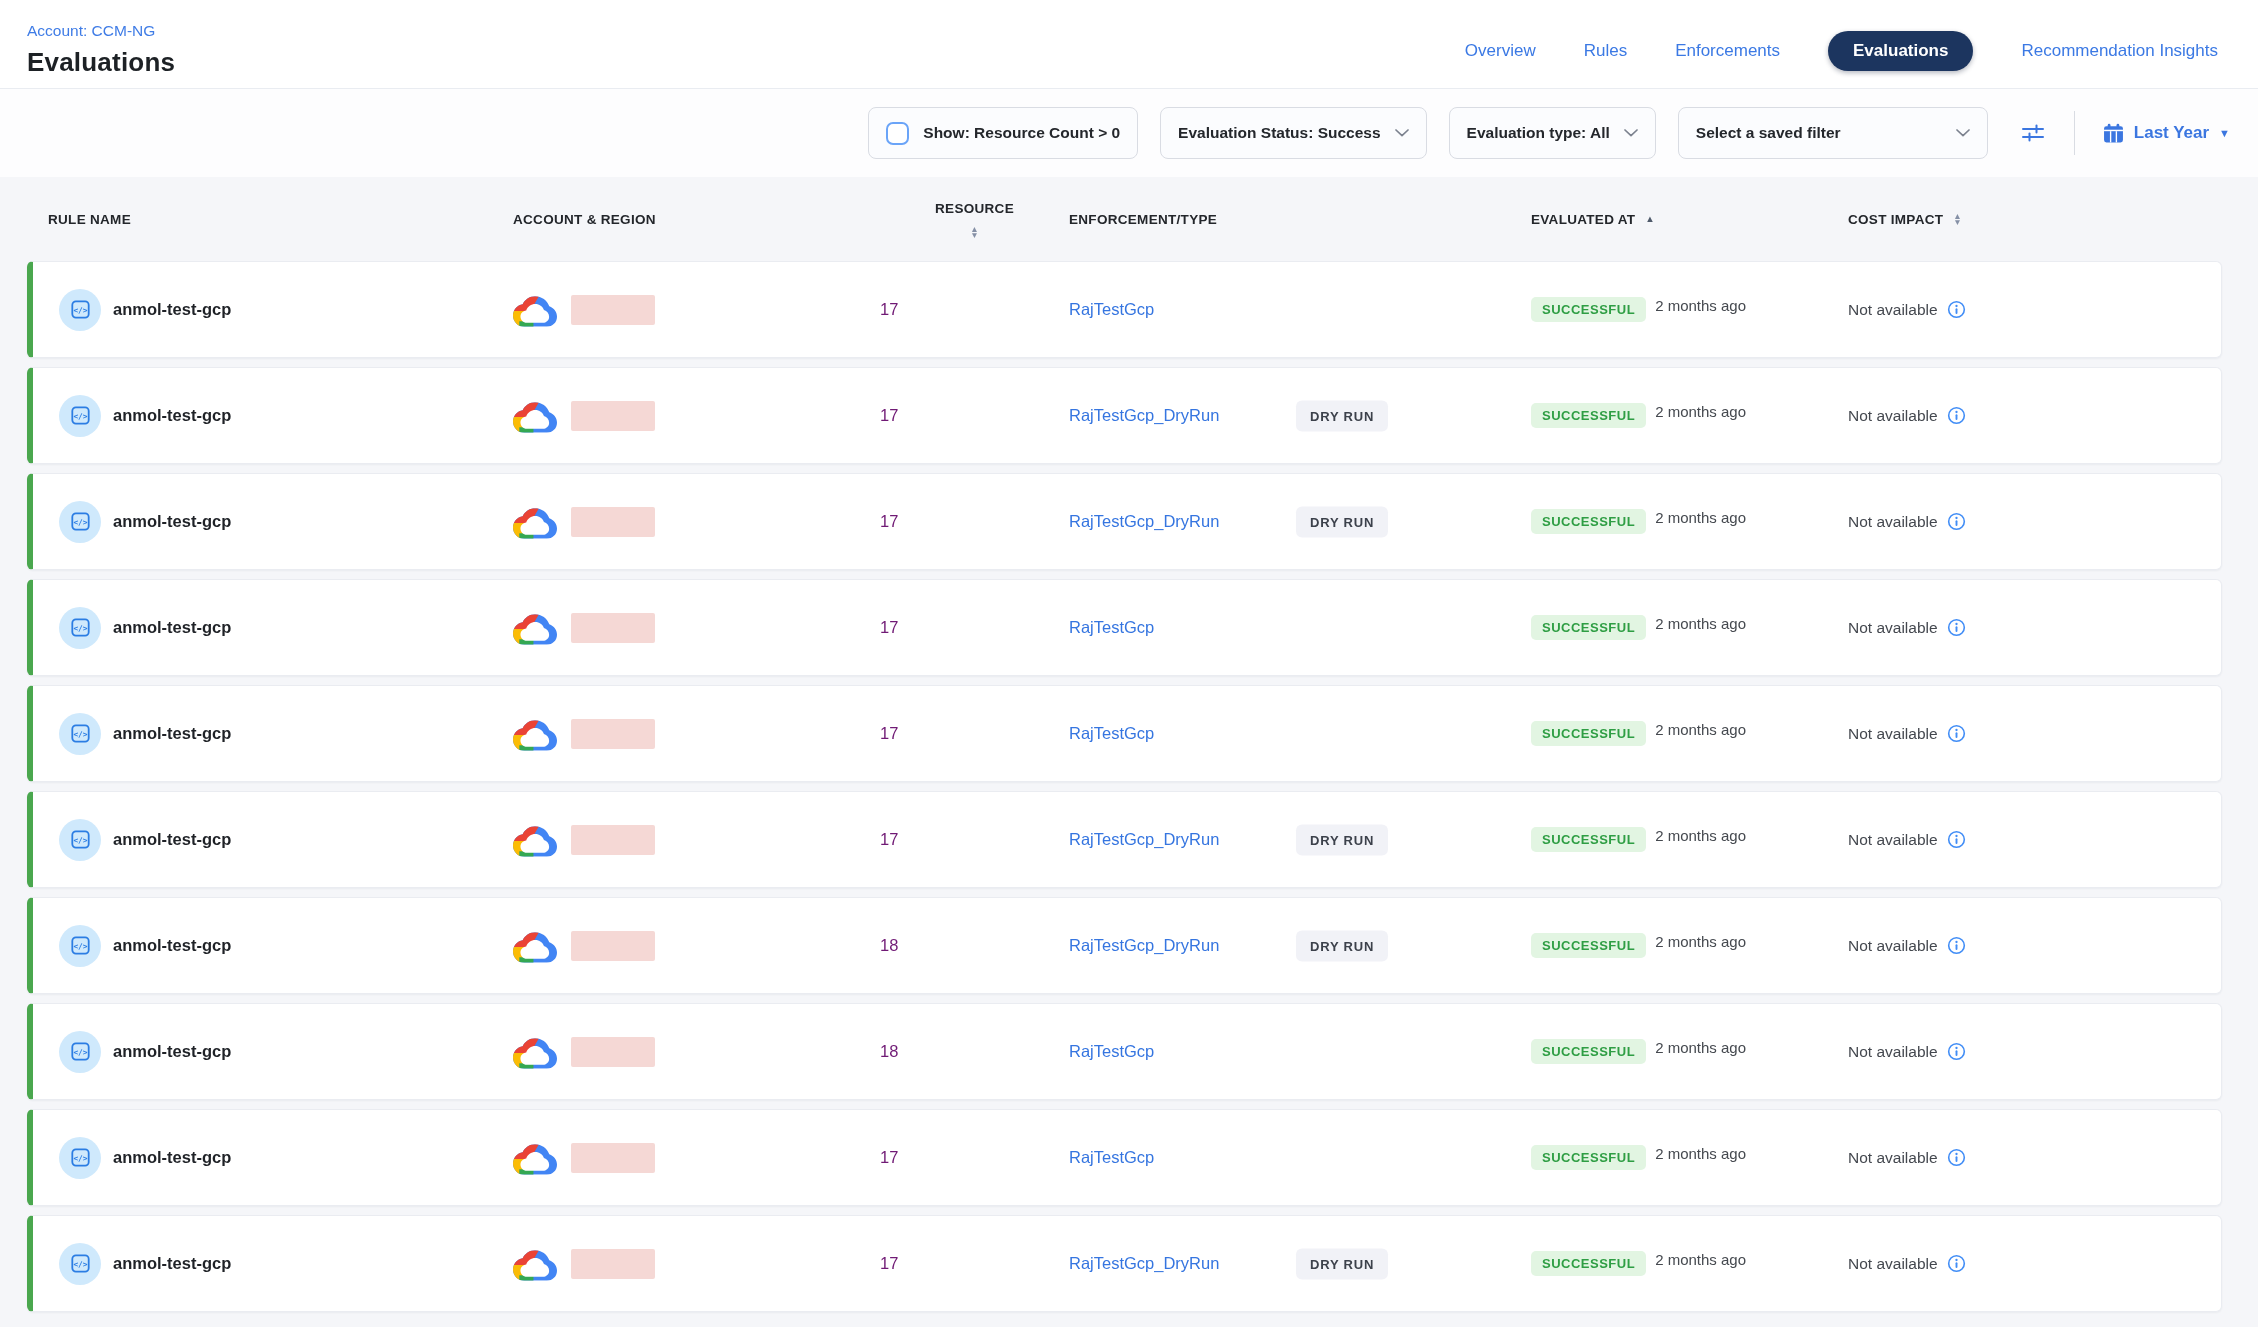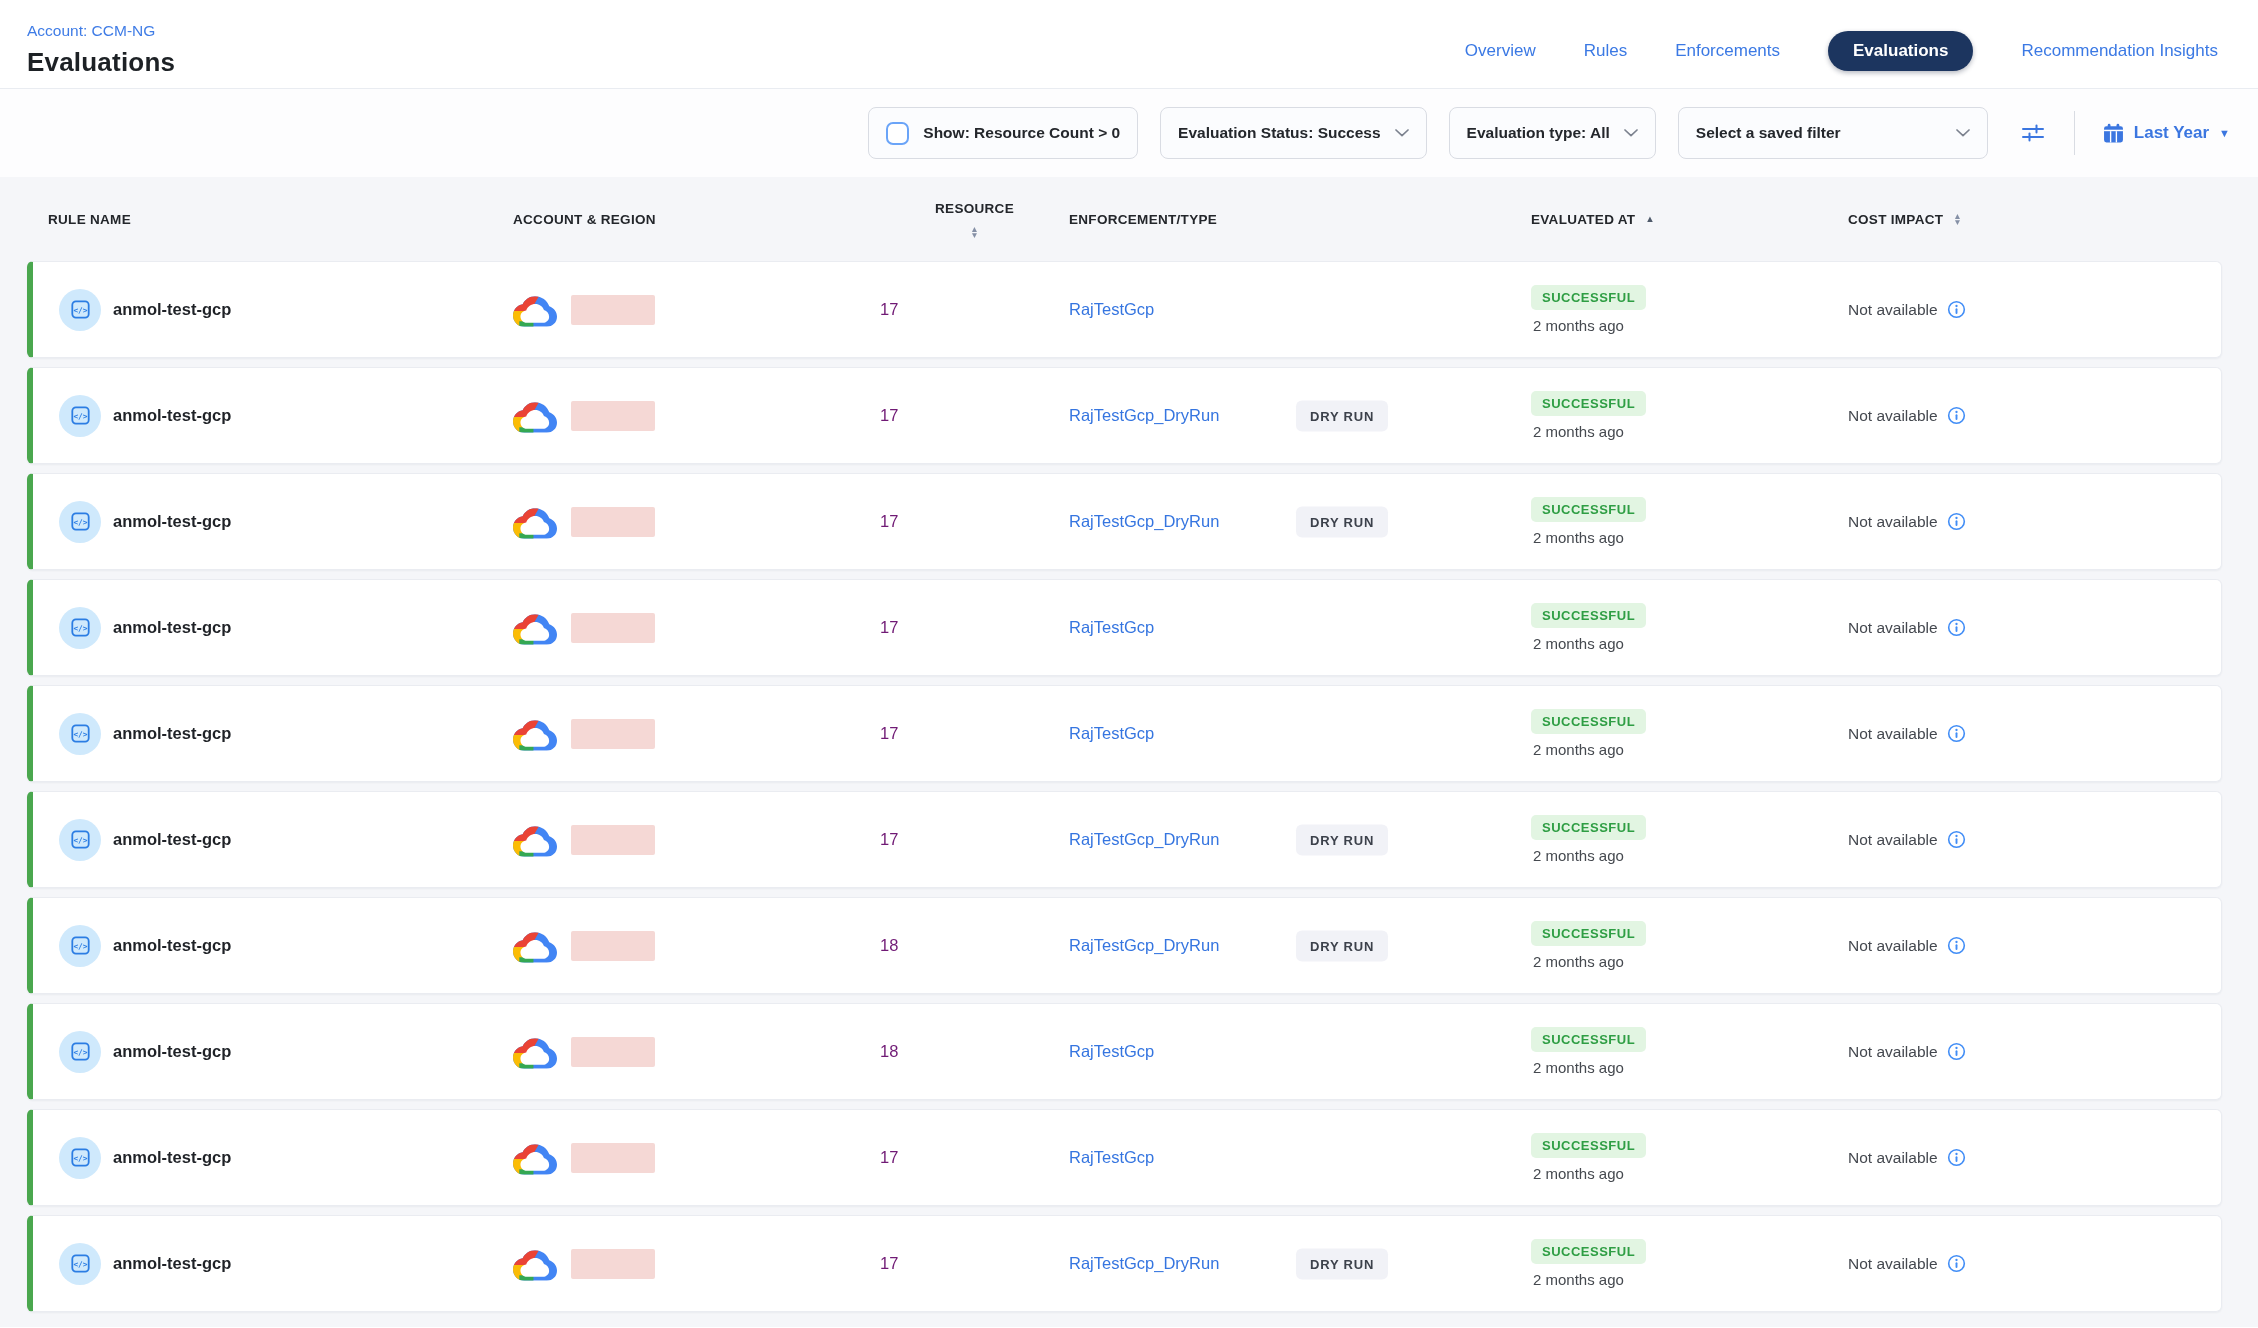--- a/index.html
+++ b/index.html
@@ -62,21 +62,21 @@
   .c-account { display:flex; align-items:center; gap:14px; }
   .redact { width:84px; height:30px; background:#f5d8d5; border-radius:2px; }
   .c-resource { padding-left:36px; font-size:16.5px; color:#701a75; }
   .c-enforcement { position:relative; display:flex; align-items:flex-start; }
   .enf-link { color:#3575e0; font-size:16.5px; font-weight:500; text-decoration:none; cursor:pointer; }
   .dryrun {
     position:absolute; left:227px; top:50%; transform:translateY(-50%);
     background:#f1f2f7; color:#3c414b; font-size:13px; font-weight:700; letter-spacing:.8px;
     padding:8px 14px; border-radius:6px; white-space:nowrap;
   }
-  .c-evaluated { display:flex; flex-direction:column; align-items:flex-start; gap:7px; }
+  .c-evaluated { display:flex; flex-direction:row; align-items:flex-start; gap:7px; }
   .succ { background:#e2f5e2; color:#2f9e44; font-size:13px; font-weight:700; letter-spacing:.5px; padding:5px 11px; border-radius:5px; }
   .time { font-size:15px; color:#45494f; padding-left:2px; }
   .c-cost { display:flex; align-items:center; gap:9px; font-size:15.5px; color:#44484f; }
   .info-ic { cursor:pointer; display:flex; }
 </style>
 </head>
 <body>
 
 <svg width="0" height="0" style="position:absolute" aria-hidden="true">
   <defs>

